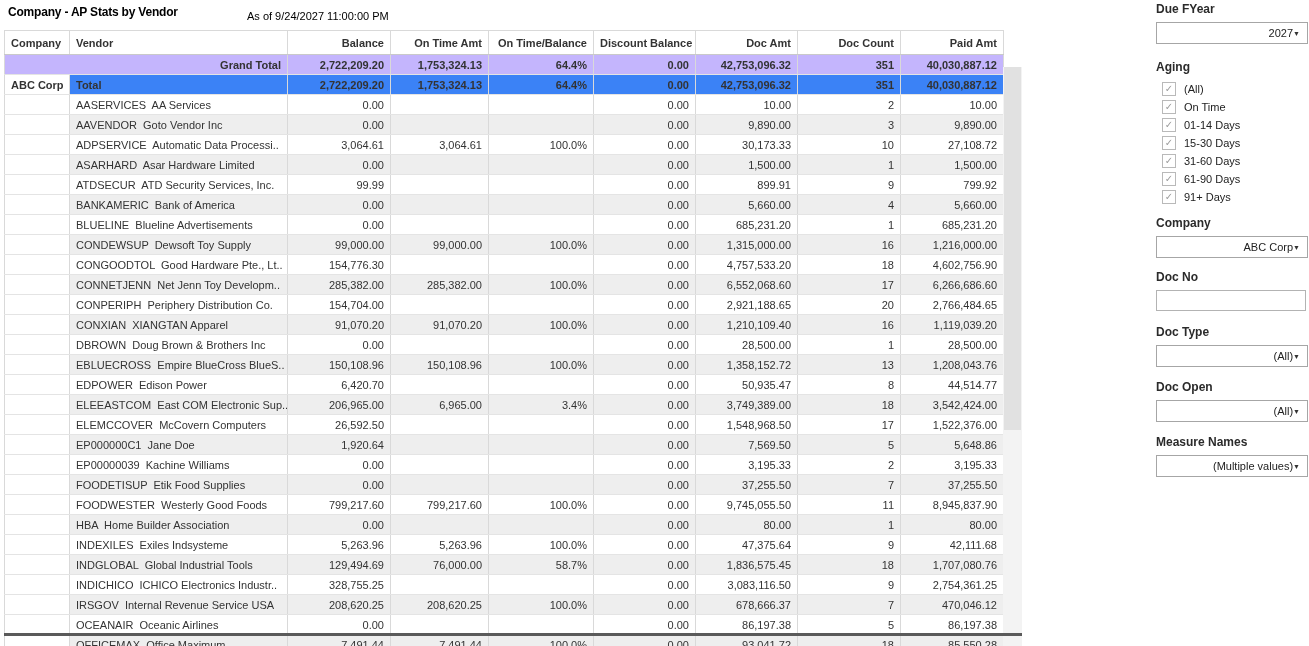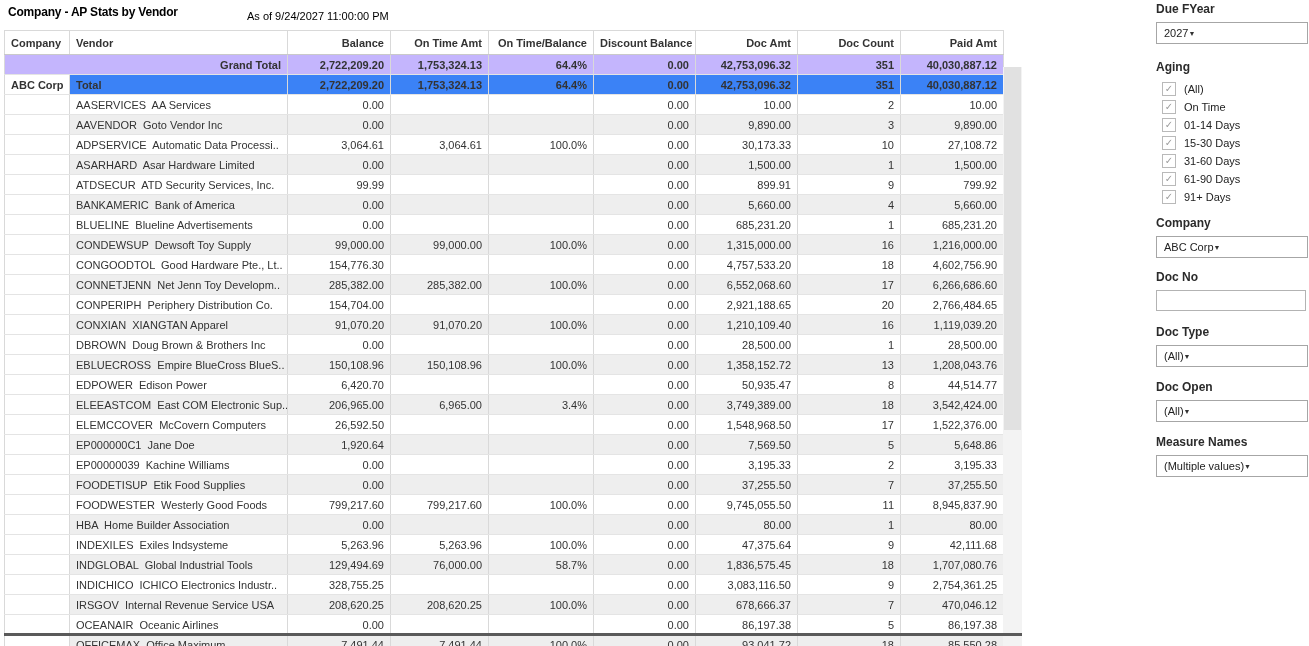--- a/index.html
+++ b/index.html
@@ -48,21 +48,21 @@
   .pane-line {
     position:absolute; left:0px; top:603px; width:1018px; height:3px;
     background:#5a5a5a;
   }
   
   .filters { position:absolute; left:1156px; top:0; width:152px; height:520px; }
   .fblock { position:absolute; left:0; width:152px; }
   .flabel { font-size:12px; font-weight:bold; color:#2b2b2b; margin-bottom:6px; }
   .dropdown {
     height:20px; border:1px solid #a6a6a6; background:#fff; display:flex;
-    align-items:center; justify-content:flex-start; padding:0 7px;
+    align-items:center; justify-content:flex-end; padding:0 7px;
     font-size:11px; color:#222; cursor:default; box-sizing:content-box;
   }
   .caret { font-size:7px; color:#333; }
   .txtinput {
     width:150px; box-sizing:border-box; height:21px; border:1px solid #b3b3b3;
     font-size:11px; padding:0 4px; font-family:"Liberation Sans", sans-serif;
   }
   .cbrow {
     display:flex; align-items:center; height:18px; padding-left:6px;
     font-size:11px; color:#222;

